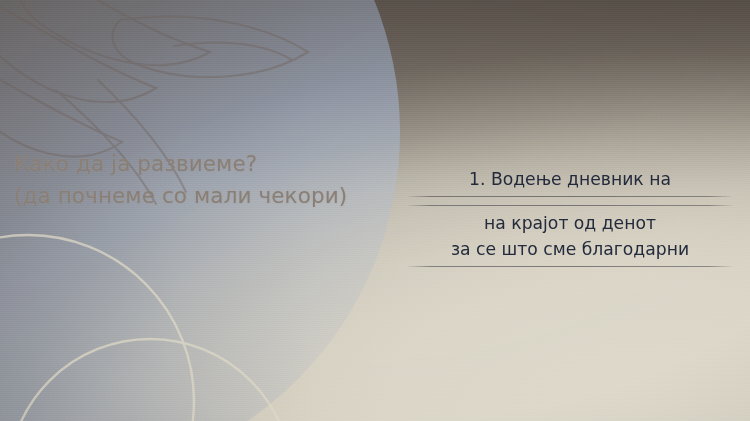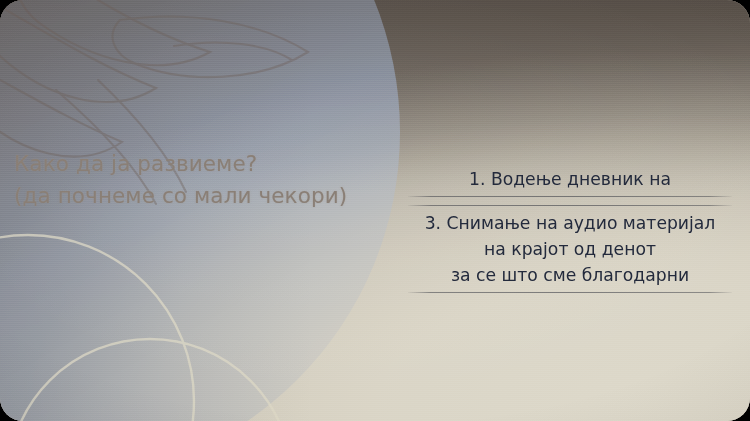--- a/index.html
+++ b/index.html
@@ -2,21 +2,20 @@
 <html><head>
 <meta charset="utf-8">
 <style>
   html,body{margin:0;padding:0;background:#000;}
   #slide{
     position:relative;
     width:750px;height:421px;
     overflow:hidden;
     font-family:"DejaVu Sans", sans-serif;
     background:#6f6a64;
-    border-radius:23px;
   }
 
   
   .layer{position:absolute;inset:0;pointer-events:none;}
 
   
   #bg-base{
     background:
       linear-gradient(to bottom,
         rgba(95,86,78,1) 0%,
@@ -177,21 +176,20 @@
     <div class="list-item">
       <span class="ln">1. Водење дневник на</span>
     </div>
     <div class="divider"></div>
 
     <div class="list-item">
     </div>
     <div class="divider"></div>
 
     <div class="list-item">
-      <span class="ln">3. Снимање на аудио материјал</span>
       <span class="ln">на крајот од денот</span>
       <span class="ln">за се што сме благодарни</span>
     </div>
     <div class="divider"></div>
 
   </div>
 
 </div>
 
 </body></html>

